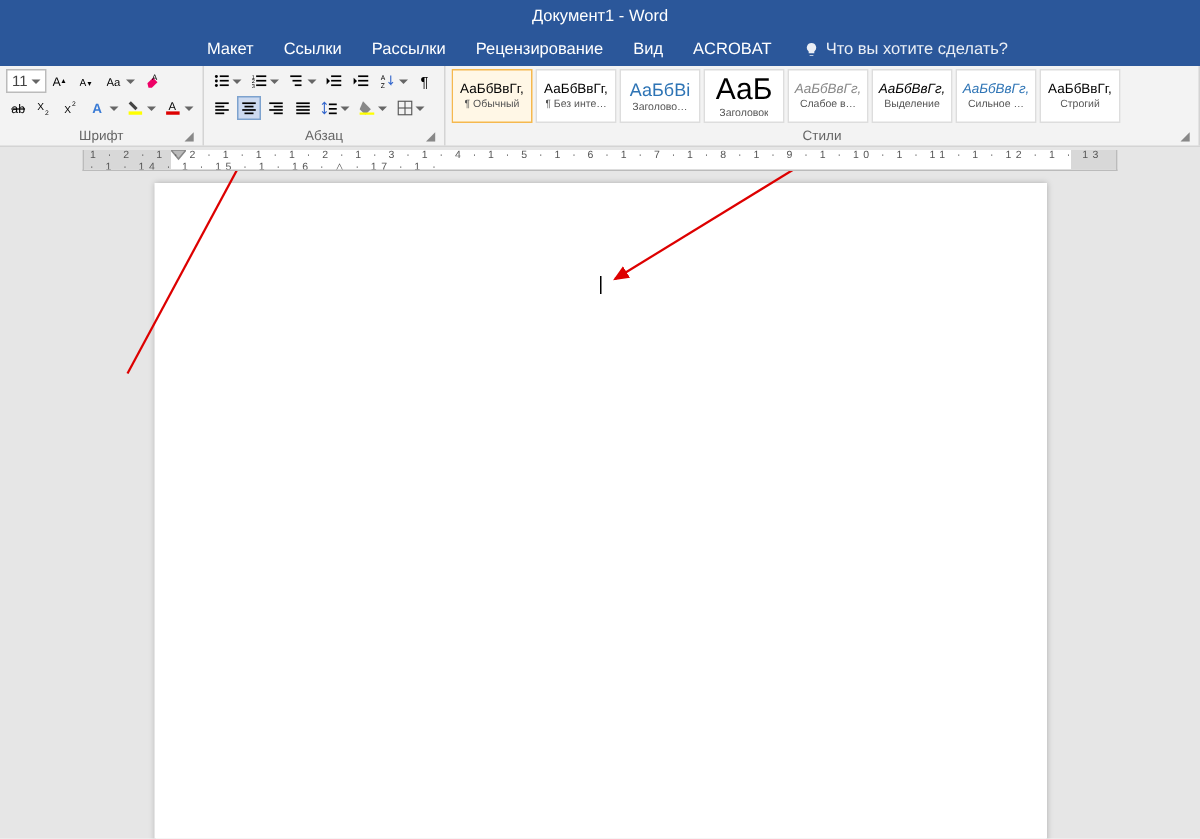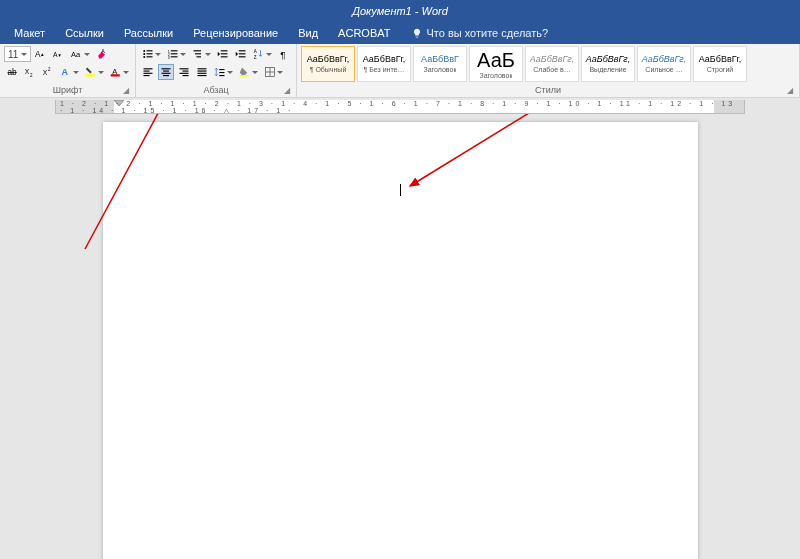--- a/index.html
+++ b/index.html
@@ -1,27 +1,27 @@
 <!DOCTYPE html>
 <html><head>
 <meta charset="utf-8">
 <style>
   * { box-sizing: border-box; margin: 0; padding: 0; font-family: "Segoe UI", Tahoma, sans-serif; }
   body { background: #e6e6e6; width: 800px; height: 559px; overflow: hidden; }
 
   
   .titlebar {
     background: #2b579a; color: #fff; height: 22px; line-height: 22px;
-    text-align: center; font-size: 11px; font-style: italic;
+    text-align: center; font-size: 11px;
   }
 
   
   .tabstrip {
     background: #2b579a; color: #fff; height: 22px; display: flex;
-    align-items: center; padding: 0 4px; font-size: 11px; gap: 0;
+    align-items: center; padding: 0 4px; font-size: 11px; gap: 0; justify-content: center;
   }
   .tab {
     padding: 0 10px; height: 22px; line-height: 22px; cursor: pointer;
     white-space: nowrap;
   }
   .tellme { display: flex; align-items: center; gap: 4px; opacity: .9; padding-left: 12px; }
   .lamp { width: 10px; height: 10px; }
 
   
   .ribbon {
@@ -321,22 +321,22 @@
       <div class="gallery" id="styles-gallery">
           <div class="style-item sel">
             <span class="style-sample" style="color:#000;font-size:9px;font-style:normal">АаБбВвГг,</span>
             <span class="style-name">¶ Обычный</span>
           </div>
           <div class="style-item">
             <span class="style-sample" style="color:#000;font-size:9px;font-style:normal">АаБбВвГг,</span>
             <span class="style-name">¶ Без инте…</span>
           </div>
           <div class="style-item">
-            <span class="style-sample" style="color:#2e74b5;font-size:9px;font-style:normal">АаБбВвГ</span>
-            <span class="style-name">Заголовок</span>
+            <span class="style-sample" style="color:#2e74b5;font-size:12px;font-style:normal">АаБбВі</span>
+            <span class="style-name">Заголово…</span>
           </div>
           <div class="style-item">
             <span class="style-sample" style="color:#000;font-size:20px;font-style:normal">АаБ</span>
             <span class="style-name">Заголовок</span>
           </div>
           <div class="style-item">
             <span class="style-sample" style="color:#888;font-size:9px;font-style:italic">АаБбВвГг,</span>
             <span class="style-name">Слабое в…</span>
           </div>
           <div class="style-item">

